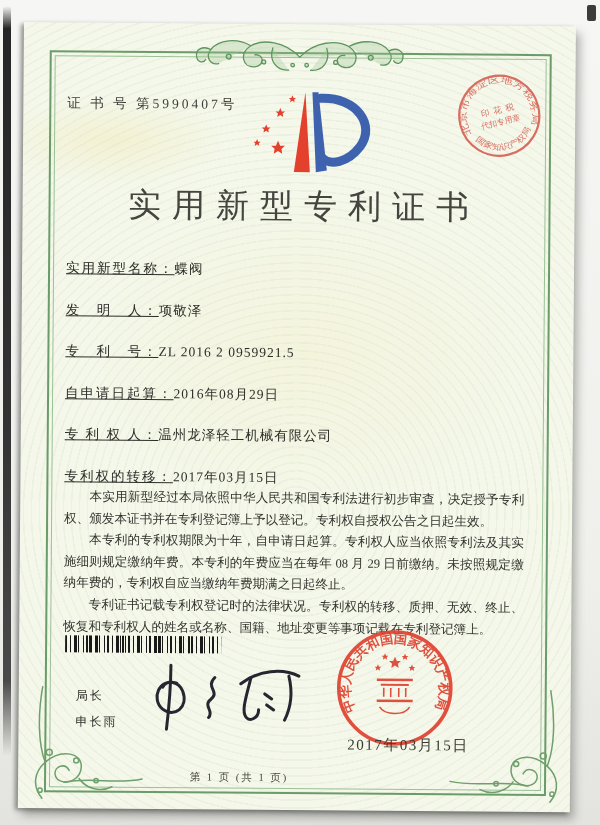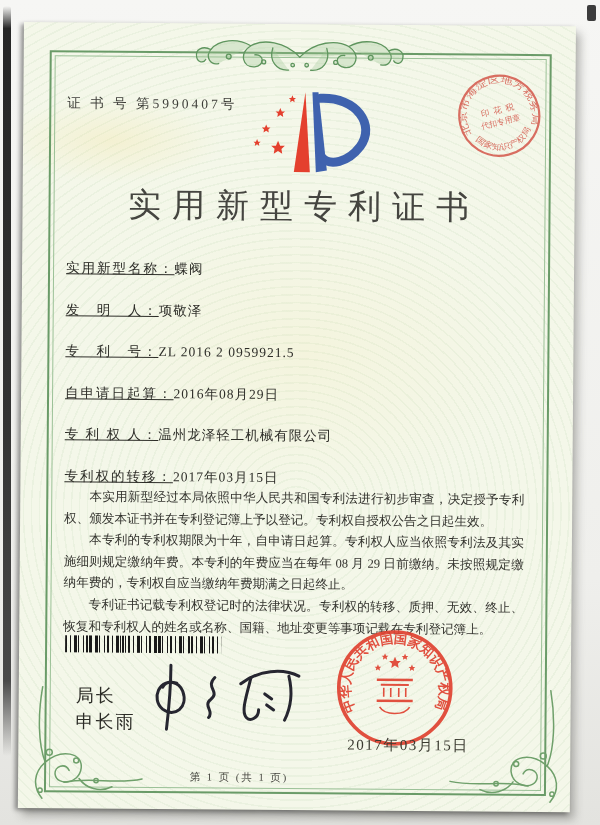--- a/index.html
+++ b/index.html
@@ -42,21 +42,21 @@
   .field-row{height:19px;margin-bottom:22.5px;font-size:13.5px;color:#2d2d28;letter-spacing:1px;white-space:nowrap;}
   .field-row .lbl{letter-spacing:2px;text-decoration:underline;}
   .body-text{position:absolute;left:44px;right:48px;top:464px;font-size:12.6px;line-height:21.6px;color:#33332e;text-align:justify;}
   .body-text p{margin:0;text-indent:2em;}
   .barcode{
     position:absolute;left:46px;top:613px;width:156px;height:17px;
     background-image:
       repeating-linear-gradient(90deg,#191919 0 2px,transparent 2px 5px,#191919 5px 6px,transparent 6px 9px,#191919 9px 12px,transparent 12px 13px,#191919 13px 14px,transparent 14px 18px,#191919 18px 19px,transparent 19px 21px),
       repeating-linear-gradient(90deg,transparent 0 24px,#191919 24px 26px,transparent 26px 33px);
   }
-  .signer{position:absolute;left:57px;top:660px;font-size:18px;color:#2b2b26;letter-spacing:2px;line-height:26px;font-family:"Liberation Sans","DejaVu Sans",sans-serif;}
+  .signer{position:absolute;left:57px;top:660px;font-size:12px;color:#2b2b26;letter-spacing:2px;line-height:26px;font-family:"Liberation Sans","DejaVu Sans",sans-serif;}
   .signature{position:absolute;left:122px;top:626px;}
   .seal{position:absolute;left:311px;top:598px;opacity:.92;}
   .seal-date{position:absolute;left:329px;top:711px;font-size:15px;color:#3a3a30;letter-spacing:1.5px;white-space:nowrap;}
   .tax-stamp{position:absolute;left:432px;top:46px;opacity:.85;}
   .footer{position:absolute;left:121px;width:200px;top:747px;text-align:center;font-size:10.5px;color:#44443e;letter-spacing:2px;}
 </style>
 </head>
 <body>
 
 <div class="scan-edge"></div>

